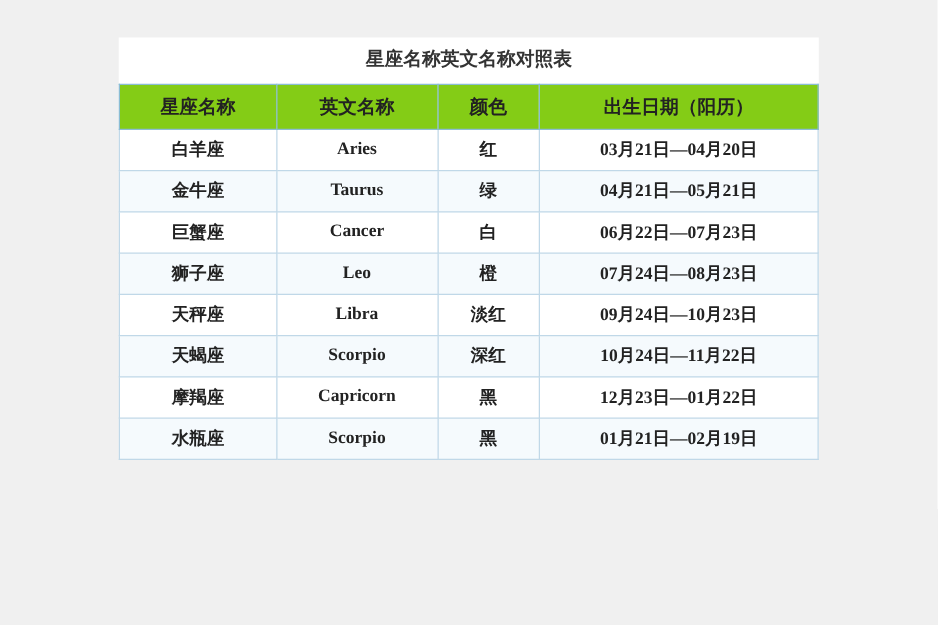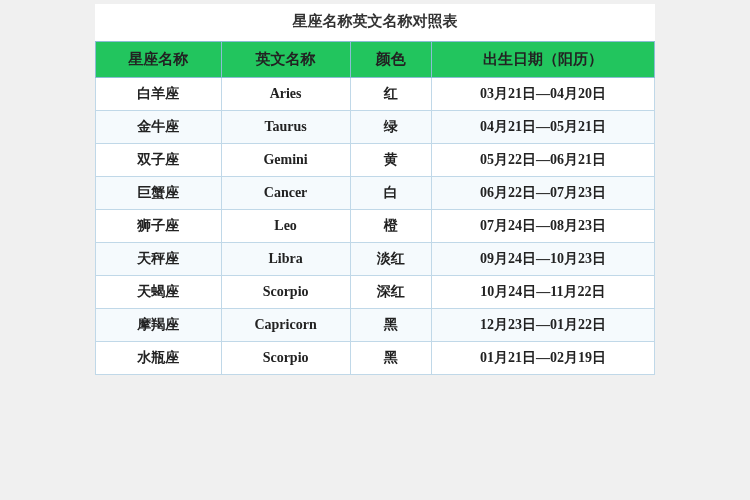--- a/index.html
+++ b/index.html
@@ -8,36 +8,36 @@
       display: flex;
       justify-content: center;
       align-items: flex-start;
       width: 750px;
       min-height: 500px;
       font-family: "SimSun", "宋体", serif;
       font-size: 14px;
     }
     .container {
       width: 560px;
-      margin: 4px auto;
+      margin: 30px auto;
       background: #fff;
     }
     .page-title {
       text-align: center;
       font-size: 15px;
       color: #333;
       padding: 8px 0 10px 0;
       font-weight: bold;
     }
     table {
       width: 100%;
       border-collapse: collapse;
     }
     thead tr th {
-      background-color: #22c55e;
+      background-color: #84cc16;
       border: 1px solid #8bbdd4;
       padding: 8px 12px;
       text-align: center;
       font-weight: bold;
       color: #222;
       font-size: 15px;
     }
     tbody tr td {
       border: 1px solid #c0d8e8;
       padding: 7px 12px;
@@ -74,26 +74,20 @@
           <td>红</td>
           <td>03月21日—04月20日</td>
         </tr>
         <tr>
           <td>金牛座</td>
           <td>Taurus</td>
           <td>绿</td>
           <td>04月21日—05月21日</td>
         </tr>
         <tr>
-          <td>双子座</td>
-          <td>Gemini</td>
-          <td>黄</td>
-          <td>05月22日—06月21日</td>
-        </tr>
-        <tr>
           <td>巨蟹座</td>
           <td>Cancer</td>
           <td>白</td>
           <td>06月22日—07月23日</td>
         </tr>
         <tr>
           <td>狮子座</td>
           <td>Leo</td>
           <td>橙</td>
           <td>07月24日—08月23日</td>

